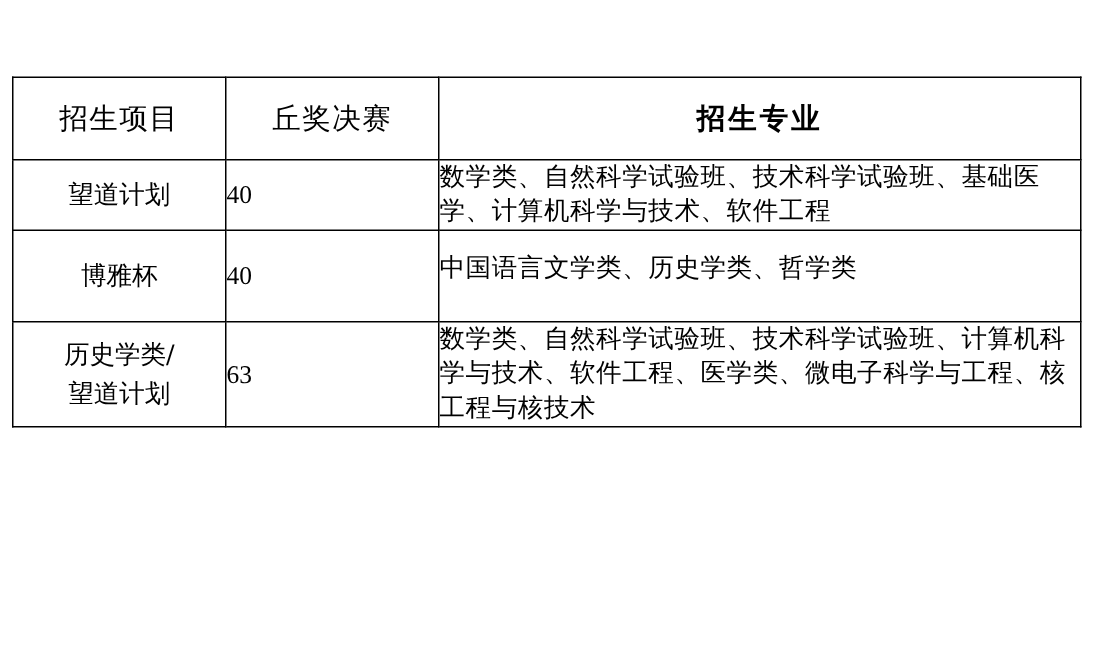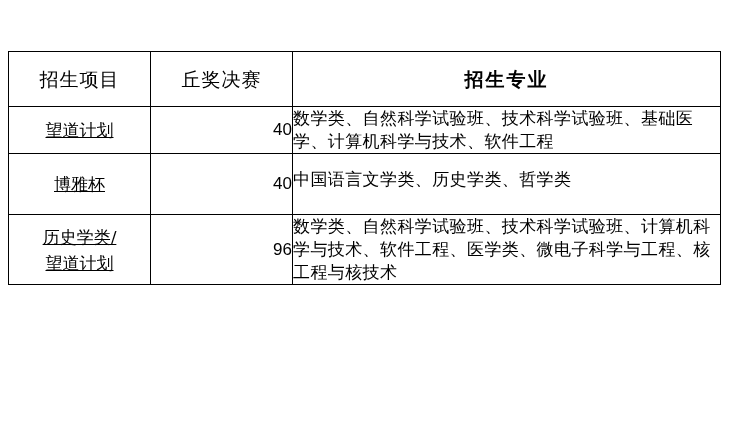--- a/index.html
+++ b/index.html
@@ -54,26 +54,25 @@
     font-weight: bold;
   }
   .cell-center {
     text-align: center;
     font-size: 17px;
     line-height: 26px;
     padding: 6px 4px;
   }
   .cell-center .ln {
     display: block;
-    text-decoration: underline;
   }
   .cell-num {
-    text-align: right;
+    text-align: left;
     font-size: 17px;
-    font-family: Liberation Sans, sans-serif;
+    font-family: Liberation Serif, serif;
   }
   .cell-majors {
     text-align: left;
     font-size: 17px;
     line-height: 39px;
     padding: 8px 12px 8px 14px;
     letter-spacing: 0.4px;
   }
   .row-tall .cell-majors { line-height: 23px; }
   .row-one .cell-majors {
@@ -112,18 +111,18 @@
           <span class="ln">博雅杯</span>
         </td>
         <td class="cell-num">40</td>
         <td class="cell-majors">中国语言文学类、历史学类、哲学类</td>
       </tr>
       <tr class="row-tall">
         <td class="cell-center">
           <span class="ln">历史学类/</span>
           <span class="ln">望道计划</span>
         </td>
-        <td class="cell-num">96</td>
+        <td class="cell-num">63</td>
         <td class="cell-majors">数学类、自然科学试验班、技术科学试验班、计算机科学与技术、软件工程、医学类、微电子科学与工程、核工程与核技术</td>
       </tr>
     </tbody>
   </table>
 </div>
 
 </body></html>

